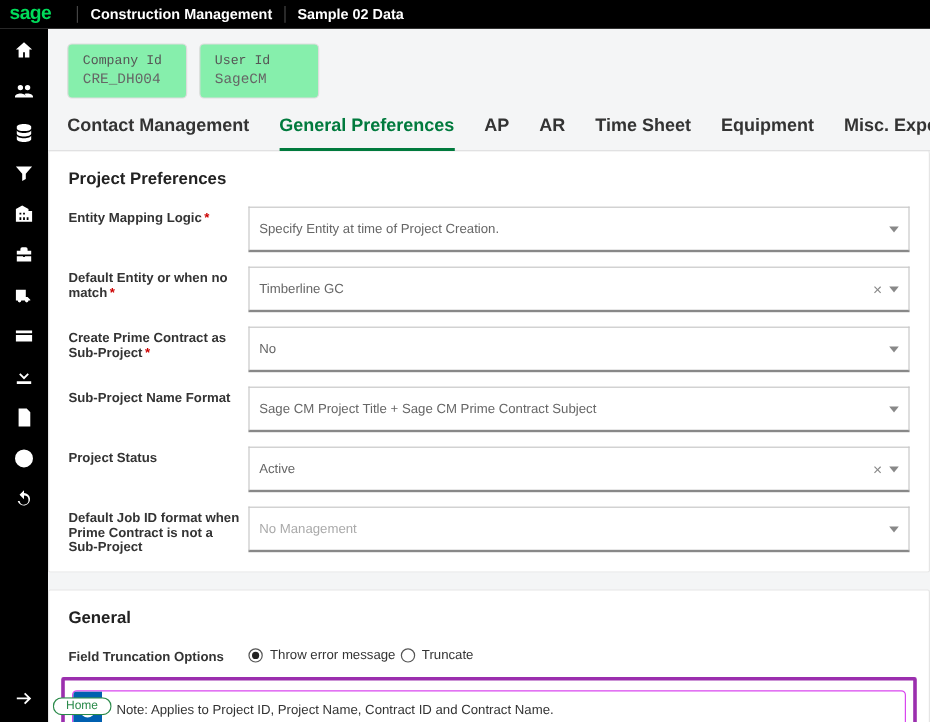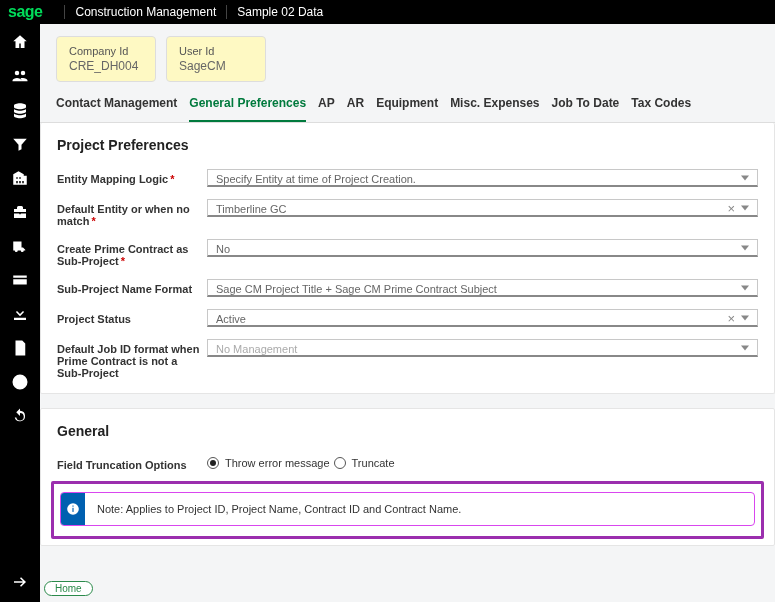--- a/index.html
+++ b/index.html
@@ -23,21 +23,21 @@
   font-size: 12px;
 }
 .logo {
   color: #00dc5a;
   font-weight: bold;
   font-size: 16px;
   margin-right: 12px;
   letter-spacing: -0.5px;
 }
 .topbar .sep { border-left: 1px solid #444; height: 14px; margin: 0 10px; }
-.topbar-txt { font-weight: 400; }
+.topbar-txt { font-weight: 700; }
 .layout { display: flex; height: 578px; }
 .sidebar {
   width: 40px;
   background: #000;
   display: flex;
   flex-direction: column;
   align-items: center;
   padding-top: 8px;
   gap: 14px;
 }
@@ -60,34 +60,35 @@
   background: #f4f5f6;
   overflow-y: auto;
   position: relative;
 }
 .ident-row {
   display: flex;
   gap: 10px;
   padding: 12px 16px 6px;
 }
 .ident-card {
-  background: #fef9c3;
+  background: #86efac;
   border: 1px solid #ddd;
   border-radius: 4px;
   padding: 8px 12px;
   min-width: 100px;
+  font-family: Liberation Mono, monospace;
 }
 .ident-label { color: #555; font-size: 11px; }
 .ident-value { font-size: 12px; color: #666; margin-top: 2px; }
 .tabs {
   display: flex;
   padding: 0 16px;
   border-bottom: 1px solid #ddd;
-  gap: 12px;
-  font-size: 12px;
+  gap: 25px;
+  font-size: 15px;
   font-weight: 600;
   color: #333;
   overflow-x: hidden;
   white-space: nowrap;
 }
 .tab {
   padding: 8px 0 10px;
   cursor: pointer;
 }
 .tab.active {
@@ -123,23 +124,23 @@
 }
 .req { color: #c00; margin-left: 2px; }
 .form-control {
   flex: 1;
 }
 .select {
   position: relative;
   border: 1px solid #c8c8c8;
   border-bottom: 2px solid #888;
   background: #fff;
-  height: 18px;
-  display: flex;
-  align-items: flex-end;
+  height: 38px;
+  display: flex;
+  align-items: center;
   padding: 0 26px 0 8px;
   font-size: 11px;
   color: #666;
   cursor: pointer;
 }
 .select.has-clear { padding-right: 40px; }
 .select .caret {
   position: absolute;
   right: 8px;
   top: 50%;
@@ -300,20 +301,21 @@
         <div class="ident-label">User Id</div>
         <div class="ident-value">SageCM</div>
       </div>
     </div>
 
     <div class="tabs">
       <div class="tab">Contact Management</div>
       <div class="tab active">General Preferences</div>
       <div class="tab">AP</div>
       <div class="tab">AR</div>
+      <div class="tab">Time Sheet</div>
       <div class="tab">Equipment</div>
       <div class="tab">Misc. Expenses</div>
       <div class="tab">Job To Date</div>
       <div class="tab">Tax Codes</div>
 
     </div>
 
     <div class="panel panel-top">
       <div class="panel-title">Project Preferences</div>
 

